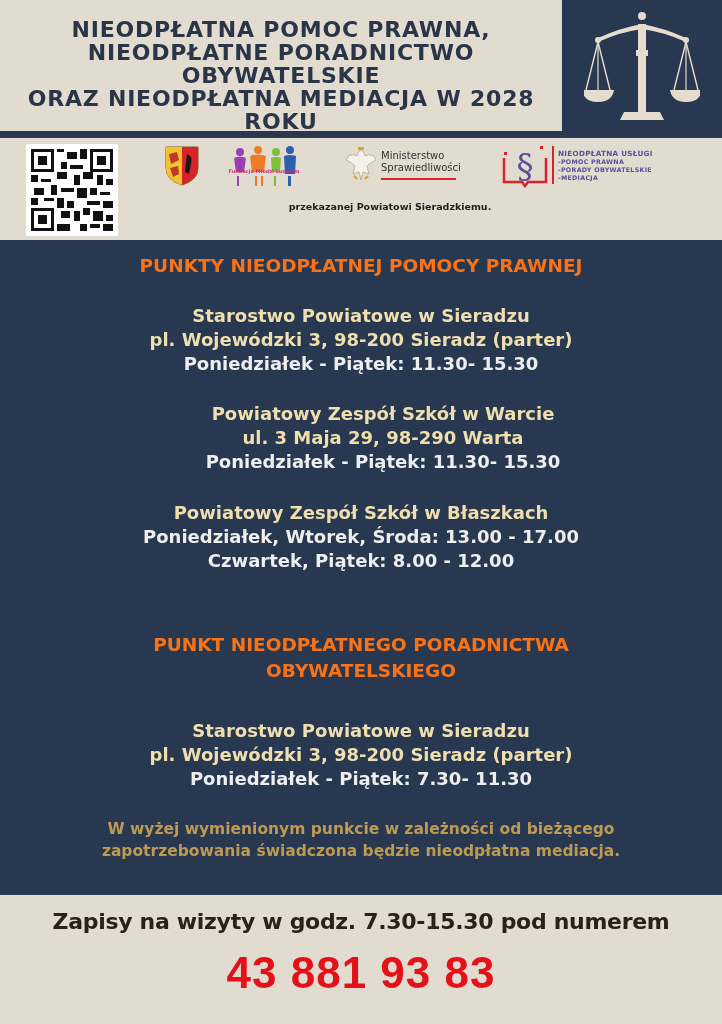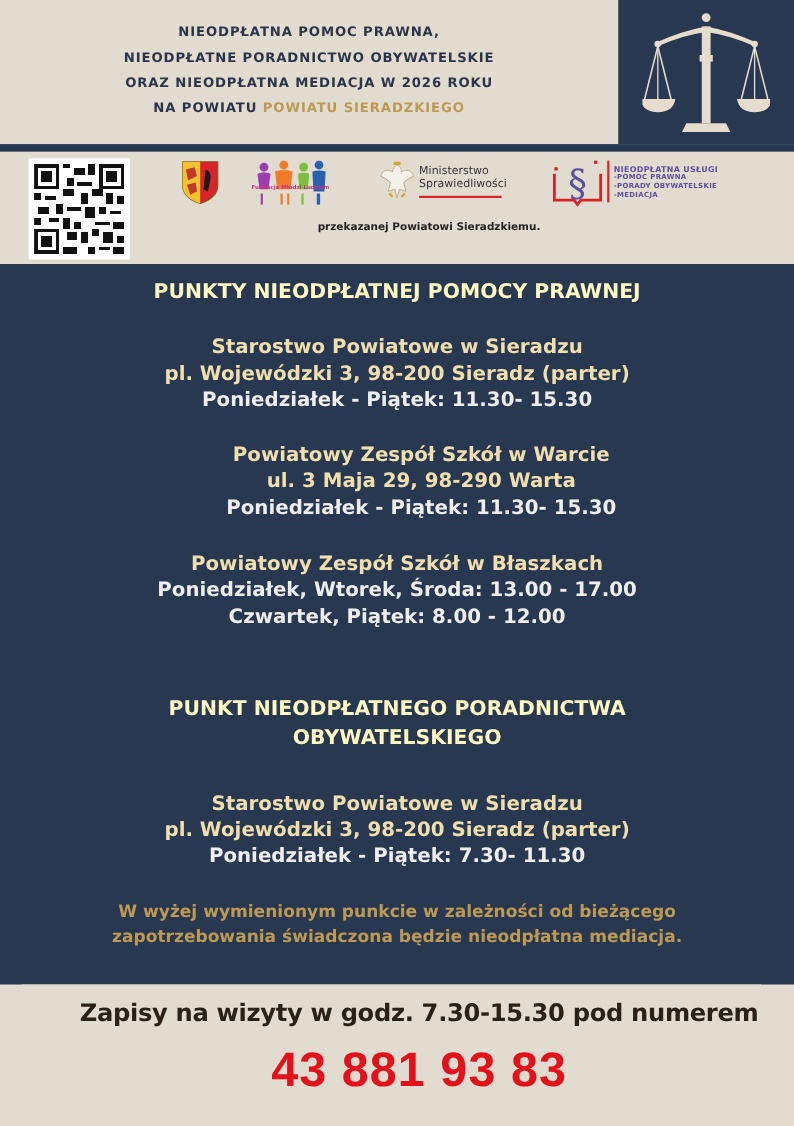--- a/index.html
+++ b/index.html
@@ -2,21 +2,21 @@
 <html><head>
 <meta charset="utf-8">
 <style>
   * { box-sizing: border-box; margin: 0; padding: 0; }
   html, body { width: 722px; height: 1024px; overflow: hidden; }
   body { background: #e2dbd0; font-family: "DejaVu Sans", sans-serif; position: relative; }
 
   .header { position: absolute; left: 0; top: 0; width: 722px; height: 131px; background: #e2dbd0; }
   .header-title { position: absolute; left: 0; top: 18px; width: 562px; text-align: center;
     font-family: "DejaVu Sans", sans-serif; font-weight: bold; color: #2a3548;
-    font-size: 12px; line-height: 23px; letter-spacing: 0.8px; }
+    font-size: 22px; line-height: 23px; letter-spacing: 0.8px; }
   .header-title .accent { color: #bd9a54; }
   .scales-panel { position: absolute; left: 562px; top: 0; width: 160px; height: 131px; background: #283850; }
   .scales-panel svg { position: absolute; left: 22px; top: 10px; }
 
   .stripe { position: absolute; left: 0; top: 131px; width: 722px; height: 7px; background: #283850; }
 
   .logos { position: absolute; left: 0; top: 138px; width: 722px; height: 123px; background: #e2dbd0; padding-left: 44px; }
   .qr { position: absolute; left: 26px; top: 6px; width: 92px; height: 92px; background: #fff; padding: 5px; }
   .logo-crest { position: absolute; left: 165px; top: 8px; width: 34px; height: 40px; }
   .logo-fund { position: absolute; left: 228px; top: 8px; width: 72px; height: 42px; }
@@ -26,38 +26,38 @@
   .logo-ms .ms-text { position: absolute; left: 36px; top: 4px; font-size: 10px; line-height: 12px; color: #333; }
   .logo-ms .ms-line { position: absolute; left: 36px; top: 32px; width: 75px; height: 2px; background: #d8232a; }
   .logo-nu { position: absolute; left: 500px; top: 6px; width: 190px; height: 44px; }
   .logo-nu .nu-bar { position: absolute; left: 52px; top: 2px; width: 1.5px; height: 38px; background: #d8232a; }
   .logo-nu .nu-text { position: absolute; left: 58px; top: 6px; font-size: 6.3px; line-height: 8px; color: #5a4f9a; font-weight: bold; letter-spacing: 0.3px; }
   .logo-nu .nu-text .nu-title { font-size: 7.2px; }
   .funding { position: absolute; left: 140px; top: 62px; width: 500px; text-align: center;
     font-size: 9.5px; line-height: 13px; font-weight: bold; color: #1f1f1f; }
 
   .main { position: absolute; left: 0; top: 240px; width: 722px; height: 655px; background: #283850; text-align: center; }
-  .section-title { font-weight: bold; color: #fef9c3; font-size: 18.5px; line-height: 26px; }
+  .section-title { font-weight: bold; color: #f97316; font-size: 18.5px; line-height: 26px; }
   .venue-name, .venue-addr { font-weight: bold; color: #f0dfae; font-size: 18px; line-height: 24px; }
   .venue-hours { font-weight: bold; color: #eeeeee; font-size: 18px; line-height: 24px; }
   .venue { position: absolute; left: 0; width: 722px; }
   .note { position: absolute; left: 0; width: 722px; top: 578px; font-weight: bold; color: #bd9a54; font-size: 15.5px; line-height: 22px; }
 
-  .footer { position: absolute; left: 0; top: 895px; width: 672px; height: 129px; background: #e2dbd0; text-align: center; margin-left: 20px; }
+  .footer { position: absolute; left: 0; top: 895px; width: 672px; height: 129px; background: #e2dbd0; text-align: center; }
   .footer-line { position: absolute; top: 12px; left: 0; width: 722px; font-weight: bold; color: #2b2118; font-size: 22px; line-height: 30px; letter-spacing: -0.3px; }
   .phone { position: absolute; top: 50px; left: 0; width: 722px; font-weight: bold; color: #e4111a; font-size: 44px; line-height: 56px; letter-spacing: 1px; font-family: "Liberation Sans", sans-serif; }
 </style>
 </head>
 <body>
 
 <div class="header">
   <div class="header-title">
     <div>NIEODPŁATNA POMOC PRAWNA,</div>
     <div>NIEODPŁATNE PORADNICTWO OBYWATELSKIE</div>
-    <div>ORAZ NIEODPŁATNA MEDIACJA W 2026 ROKU</div>
+    <div>ORAZ NIEODPŁATNA MEDIACJA W 2028 ROKU</div>
     <div><span>NA POWIATU </span> <span class="accent">POWIATU SIERADZKIEGO</span></div>
   </div>
   <div class="scales-panel">
     <svg width="116" height="116" viewBox="0 0 116 116">
       <g fill="#e6dccd" stroke="#e6dccd">
         <circle cx="58" cy="6" r="4" stroke="none"></circle>
         <path d="M14 28 Q36 18 58 14 Q80 18 102 28 L102 32 Q80 22 58 19 Q36 22 14 32 Z" stroke="none"></path>
         <circle cx="14" cy="30" r="3" stroke="none"></circle>
         <circle cx="102" cy="30" r="3" stroke="none"></circle>
         <rect x="54" y="14" width="8" height="88" stroke="none"></rect>

